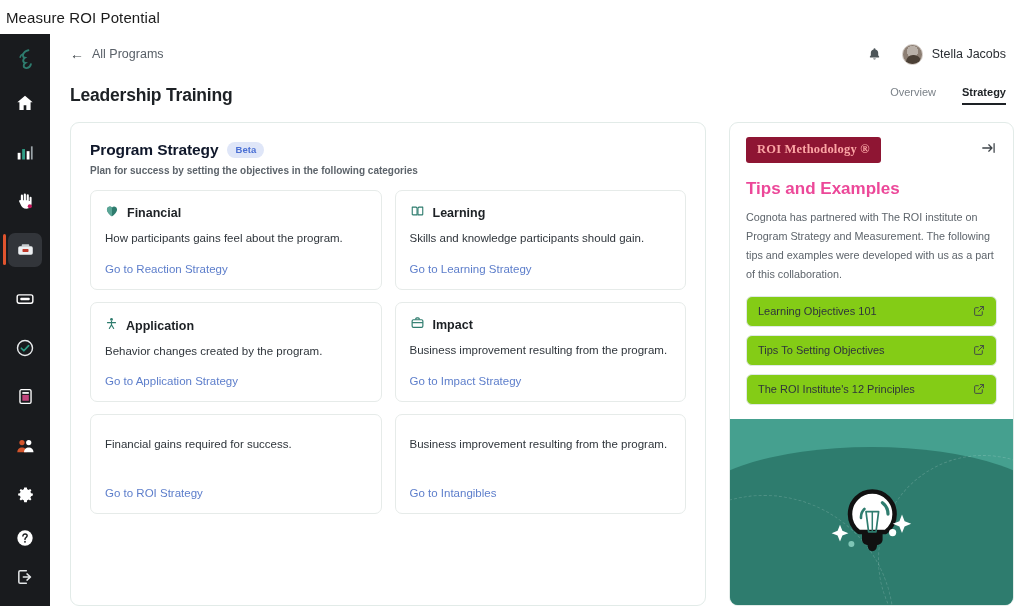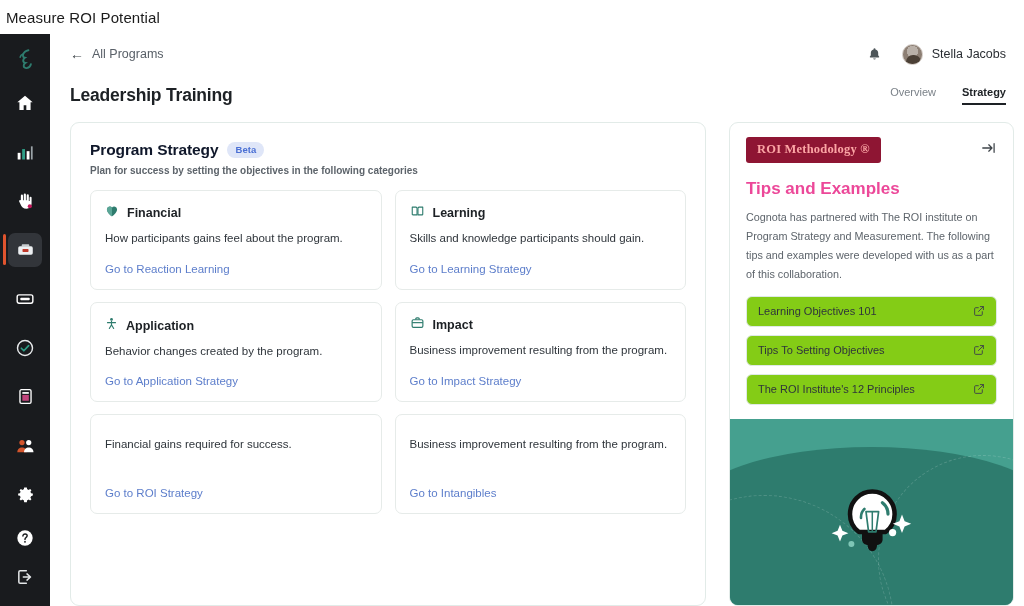--- a/index.html
+++ b/index.html
@@ -404,21 +404,21 @@
             <div class="card-head">
               <span>
                 <svg width="14" height="14" viewBox="0 0 24 24">
                   <path d="M12 21.2S3.3 15.6 3.3 9.4a5 5 0 0 1 8.7-3.3 5 5 0 0 1 8.7 3.3c0 6.2-8.7 11.8-8.7 11.8z" fill="#2e7c6e"></path>
                   <path d="M12 21.2S3.3 15.6 3.3 9.4a5 5 0 0 1 8.7-3.3z" fill="#5ba697"></path>
                 </svg>
               </span>
               <span class="card-title">Financial</span>
             </div>
             <div class="card-desc">How participants gains feel about the program.</div>
-            <div class="card-link">Go to Reaction Learning</div>
+            <div class="card-link">Go to Reaction Strategy</div>
           </div>
 
           <div class="card">
             <div class="card-head">
               <span>
                 <svg width="15" height="14" viewBox="0 0 24 24">
                   <path d="M3 5.4h6.4c1 0 1.8.8 1.8 1.8v11.4H4.2c-.7 0-1.2-.5-1.2-1.2z" fill="none" stroke="#2e7c6e" stroke-width="1.9" stroke-linejoin="round"></path>
                   <path d="M21 5.4h-6.4c-1 0-1.8.8-1.8 1.8v11.4h7c.7 0 1.2-.5 1.2-1.2z" fill="none" stroke="#2e7c6e" stroke-width="1.9" stroke-linejoin="round"></path>
                 </svg>
               </span>

